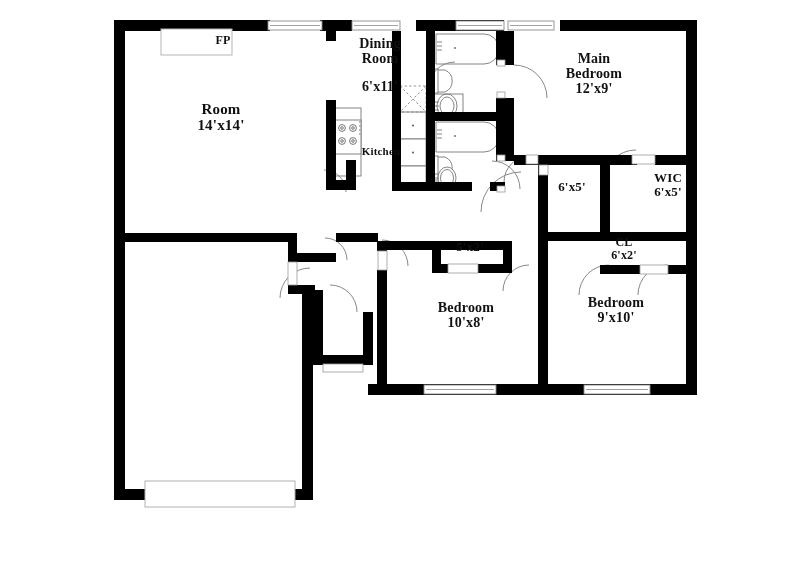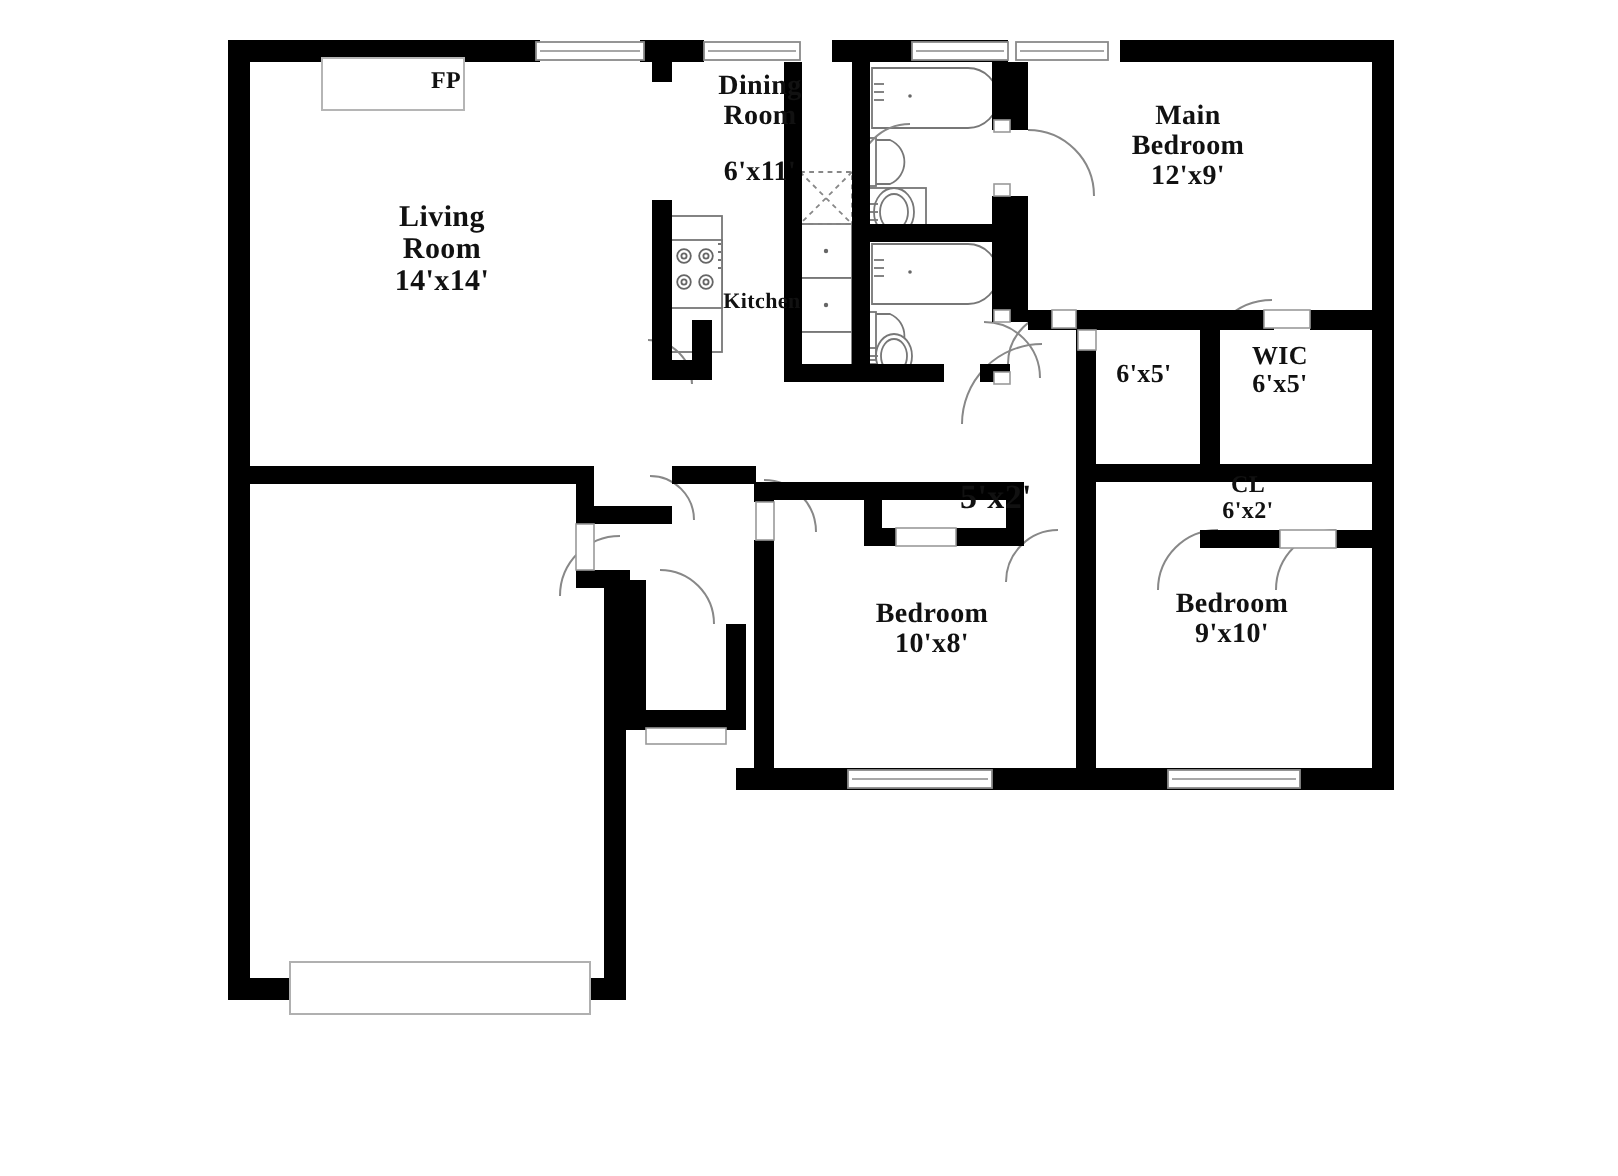--- a/index.html
+++ b/index.html
@@ -307,21 +307,20 @@
       <rect x="161" y="29" width="71" height="26" fill="#ffffff" stroke="#b5b5b5" stroke-width="1"></rect>
     </g>
 
   </svg>
 
   <div class="label" style="left:160px; top:34px; width:72px; font-size:12px;padding-left:27px;">
     <span class="lbl-name">FP</span>
   </div>
 
   <div class="label stack" style="left:161px; top:101px; width:120px; font-size:15px;">
-    <span class="lbl-name">Living</span>
     <span class="lbl-name">Room</span>
     <span class="lbl-dim">14'x14'</span>
   </div>
 
   <div class="label stack" style="left:330px; top:36px; width:100px; font-size:14px;">
     <span class="lbl-name">Dining</span>
     <span class="lbl-name">Room</span>
   </div>
   <div class="label" style="left:330px; top:79px; width:100px; font-size:14px;">
     <span class="lbl-dim">6'x11'</span>
@@ -330,35 +329,35 @@
   <div class="label" style="left:357px; top:146px; width:48px; font-size:11px;">
     <span class="lbl-name">Kitchen</span>
   </div>
 
   <div class="label stack" style="left:534px; top:51px; width:120px; font-size:14px;">
     <span class="lbl-name">Main</span>
     <span class="lbl-name">Bedroom</span>
     <span class="lbl-dim">12'x9'</span>
   </div>
 
-  <div class="label stack" style="left:600px; top:171px; width:80px; font-size:13px;text-align:center;">
+  <div class="label stack" style="left:628px; top:171px; width:80px; font-size:13px;text-align:center;">
     <span class="lbl-name">WIC</span>
     <span class="lbl-dim">6'x5'</span>
   </div>
 
   <div class="label" style="left:534px; top:180px; width:76px; font-size:13px;">
     <span class="lbl-dim">6'x5'</span>
   </div>
 
   <div class="label stack" style="left:588px; top:236px; width:72px; font-size:12px;">
     <span class="lbl-name">CL</span>
     <span class="lbl-dim">6'x2'</span>
   </div>
 
-  <div class="label" style="left:464px; top:240px; width:68px; font-size:17px;text-align:center;">
+  <div class="label" style="left:436px; top:240px; width:68px; font-size:13px;text-align:center;">
     <span class="lbl-dim">5'x2'</span>
   </div>
 
 
   <div class="label stack" style="left:412px; top:300px; width:108px; font-size:14px;">
     <span class="lbl-name">Bedroom</span>
     <span class="lbl-dim">10'x8'</span>
   </div>
 
   <div class="label stack" style="left:562px; top:295px; width:108px; font-size:14px;">

